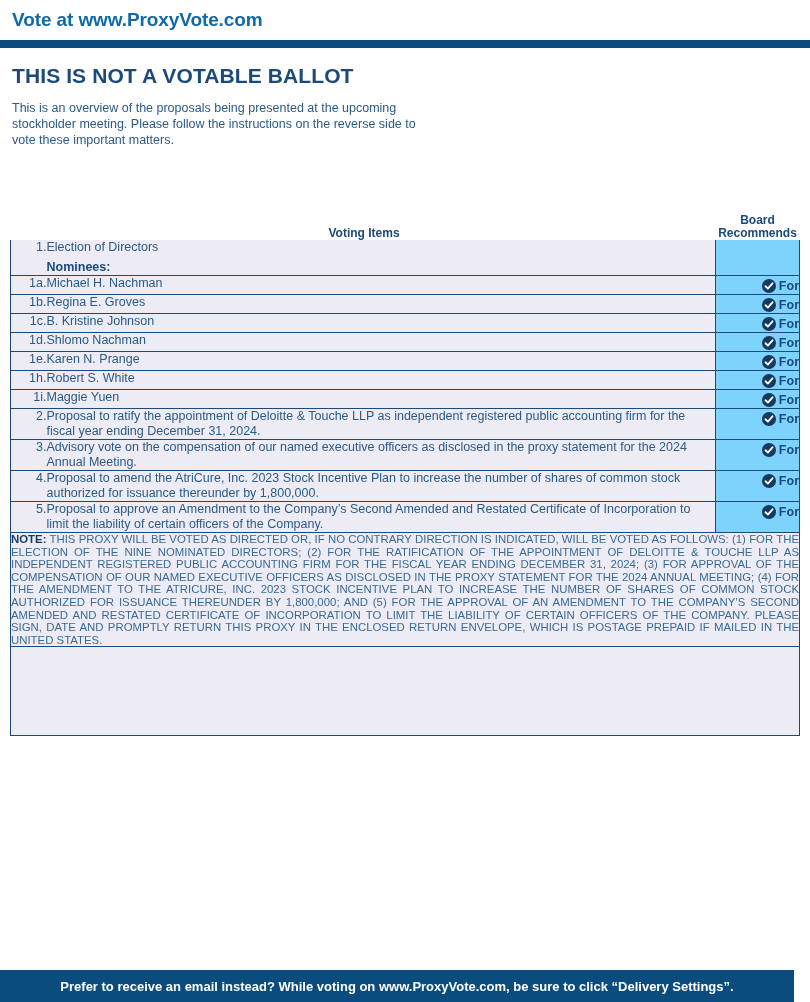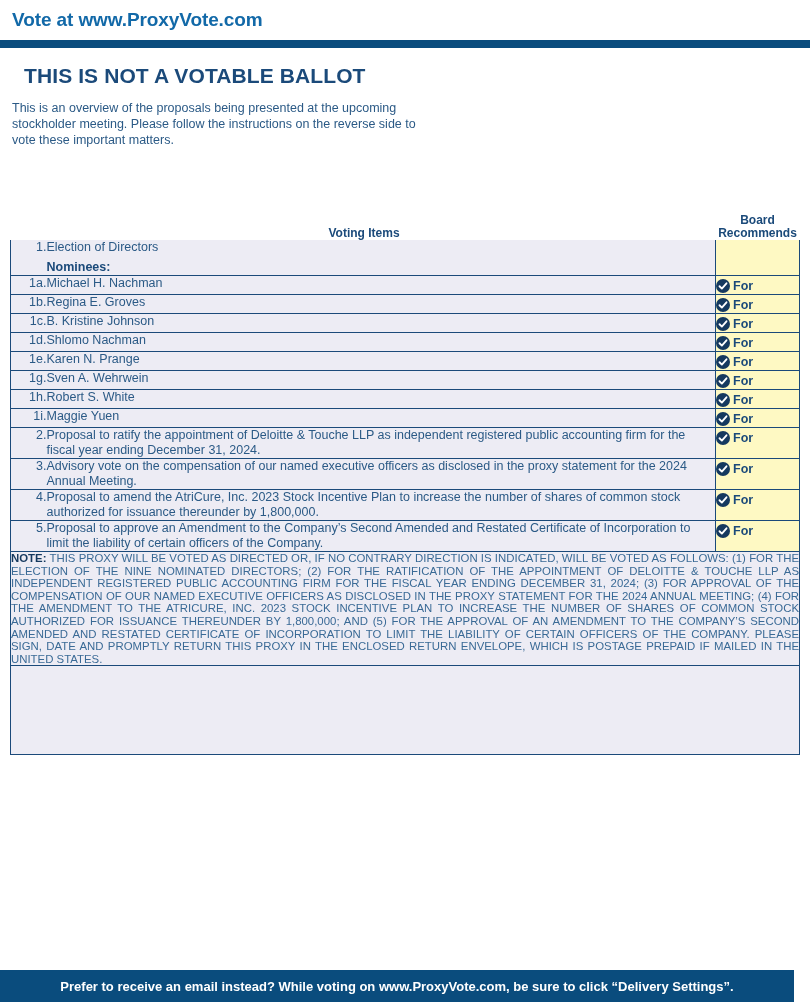--- a/index.html
+++ b/index.html
@@ -27,21 +27,21 @@
   .rule-bar {
     height: 8px;
     background: #0a4c7d;
     margin-top: 9px;
   }
 
   .headline {
     font-size: 21px;
     font-weight: bold;
     color: #1b4a7a;
-    padding: 16px 0 0 24px;
+    padding: 16px 0 0 12px;
     letter-spacing: 0.1px;
   }
   .intro {
     font-size: 12.5px;
     line-height: 16px;
     color: #2b5a86;
     padding: 12px 0 0 12px;
     max-width: 420px;
   }
 
@@ -90,22 +90,23 @@
     border-left: none;
     border-right: 1px solid #1b4a7a;
     border-top: 1px solid #1b4a7a;
     background: #edecf4;
   }
   .rec {
     width: 84px;
     padding: 4px 0 4px 7px;
     border-right: 1px solid #1b4a7a;
     border-top: 1px solid #1b4a7a;
-    background: #fef9c3;
+    background: #7dd3fc;
     white-space: nowrap;
+    text-align: right;
   }
   
   tr.first .num, tr.first .desc { border-top: none; }
   tr.first .rec { border-top: none; }
 
   .nominees-label {
     font-weight: bold;
     color: #1b4a7a;
     padding-top: 5px;
     font-size: 12.5px;
@@ -234,28 +235,20 @@
         </tr>
         <tr>
           <td class="num">1e.</td>
           <td class="desc">Karen N. Prange</td>
           <td class="rec"><span class="check"><svg viewBox="0 0 16 16" width="14" height="14">
                 <circle cx="8" cy="8" r="8" fill="#15395f"></circle>
                 <path d="M4 8.3 L6.7 11 L12 4.9" stroke="#ffffff" stroke-width="2.1" fill="none" stroke-linecap="round" stroke-linejoin="round"></path>
               </svg></span><span class="for-label">For</span></td>
         </tr>
         <tr>
-          <td class="num">1g.</td>
-          <td class="desc">Sven A. Wehrwein</td>
-          <td class="rec"><span class="check"><svg viewBox="0 0 16 16" width="14" height="14">
-                <circle cx="8" cy="8" r="8" fill="#15395f"></circle>
-                <path d="M4 8.3 L6.7 11 L12 4.9" stroke="#ffffff" stroke-width="2.1" fill="none" stroke-linecap="round" stroke-linejoin="round"></path>
-              </svg></span><span class="for-label">For</span></td>
-        </tr>
-        <tr>
           <td class="num">1h.</td>
           <td class="desc">Robert S. White</td>
           <td class="rec"><span class="check"><svg viewBox="0 0 16 16" width="14" height="14">
                 <circle cx="8" cy="8" r="8" fill="#15395f"></circle>
                 <path d="M4 8.3 L6.7 11 L12 4.9" stroke="#ffffff" stroke-width="2.1" fill="none" stroke-linecap="round" stroke-linejoin="round"></path>
               </svg></span><span class="for-label">For</span></td>
         </tr>
         <tr>
           <td class="num">1i.</td>
           <td class="desc">Maggie Yuen</td>

